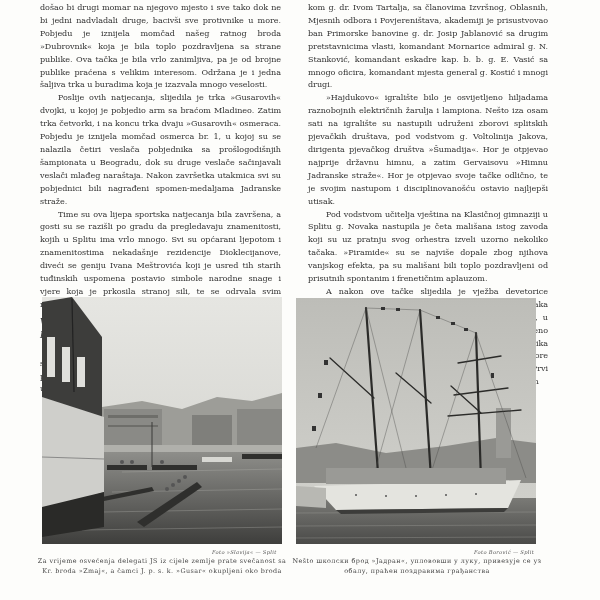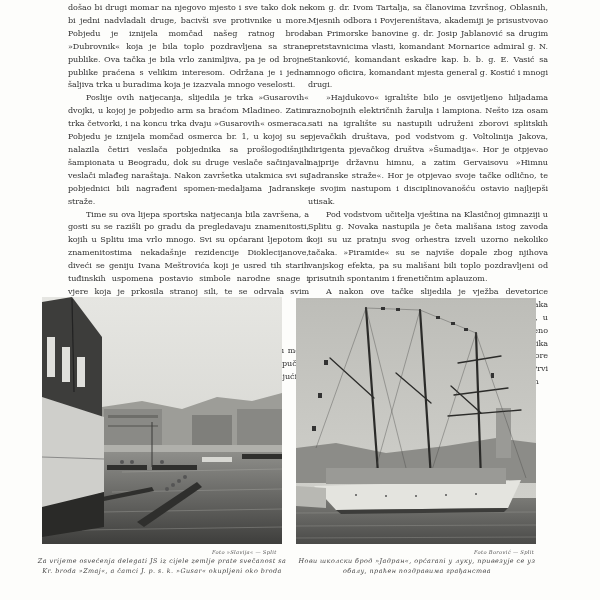--- a/index.html
+++ b/index.html
@@ -11,21 +11,21 @@
       position: relative;
     }
     .col {
       position: absolute;
       font-size: 8.05px;
       line-height: 12.9px;
       text-align: justify;
       letter-spacing: -0.05px;
       color: #333;
     }
-    #col-left { left: 40px; top: 2px; width: 241px; margin-left: 28px; }
+    #col-left { left: 40px; top: 2px; width: 241px; }
     #col-right { left: 308px; top: 2px; width: 240px; }
     .col p { margin: 0; text-indent: 18px; }
     .col p.noindent { text-indent: 0; }
     .col h2 {
       margin: 4px 0 3px 0;
       font-size: 8.6px;
       font-weight: normal;
       font-style: italic;
       letter-spacing: 0.55px;
       text-align: left;
@@ -45,21 +45,20 @@
       font-size: 5.2px;
       font-style: italic;
       color: #555;
       letter-spacing: 0.3px;
     }
     #credit-left { left: 212px; top: 549px; }
     #credit-right { left: 474px; top: 549px; }
     .caption {
       position: absolute;
       font-size: 6.4px;
-      font-style: italic;
       text-align: center;
       line-height: 10px;
       color: #444;
       letter-spacing: 0.45px;
     }
     #caption-left { left: 36px; top: 556px; width: 252px; }
     #caption-right { left: 290px; top: 556px; width: 254px; }
   </style>
 </head>
 <body>
@@ -208,13 +207,13 @@
       <circle cx="60" cy="197" r="1"></circle>
         <circle cx="90" cy="198" r="1"></circle>
         <circle cx="120" cy="198" r="1"></circle>
         <circle cx="150" cy="197" r="1"></circle>
         <circle cx="180" cy="196" r="1"></circle>
     </g>
     <path d="M0 188 L30 190 L30 210 L0 208 Z" fill="#b8b8b3"></path>
   </svg>
 </div>
 <div id="credit-right" class="credit">Foto Borović — Split</div>
-<div id="caption-right" class="caption">Нови школски брод »Јадран«, općarani у луку, привезује се уз обалу, праћен поздравима грађанства</div>
+<div id="caption-right" class="caption">Nešto школски брод »Јадран«, уплововши у луку, привезује се уз обалу, праћен поздравима грађанства</div>
 
 </body></html>

